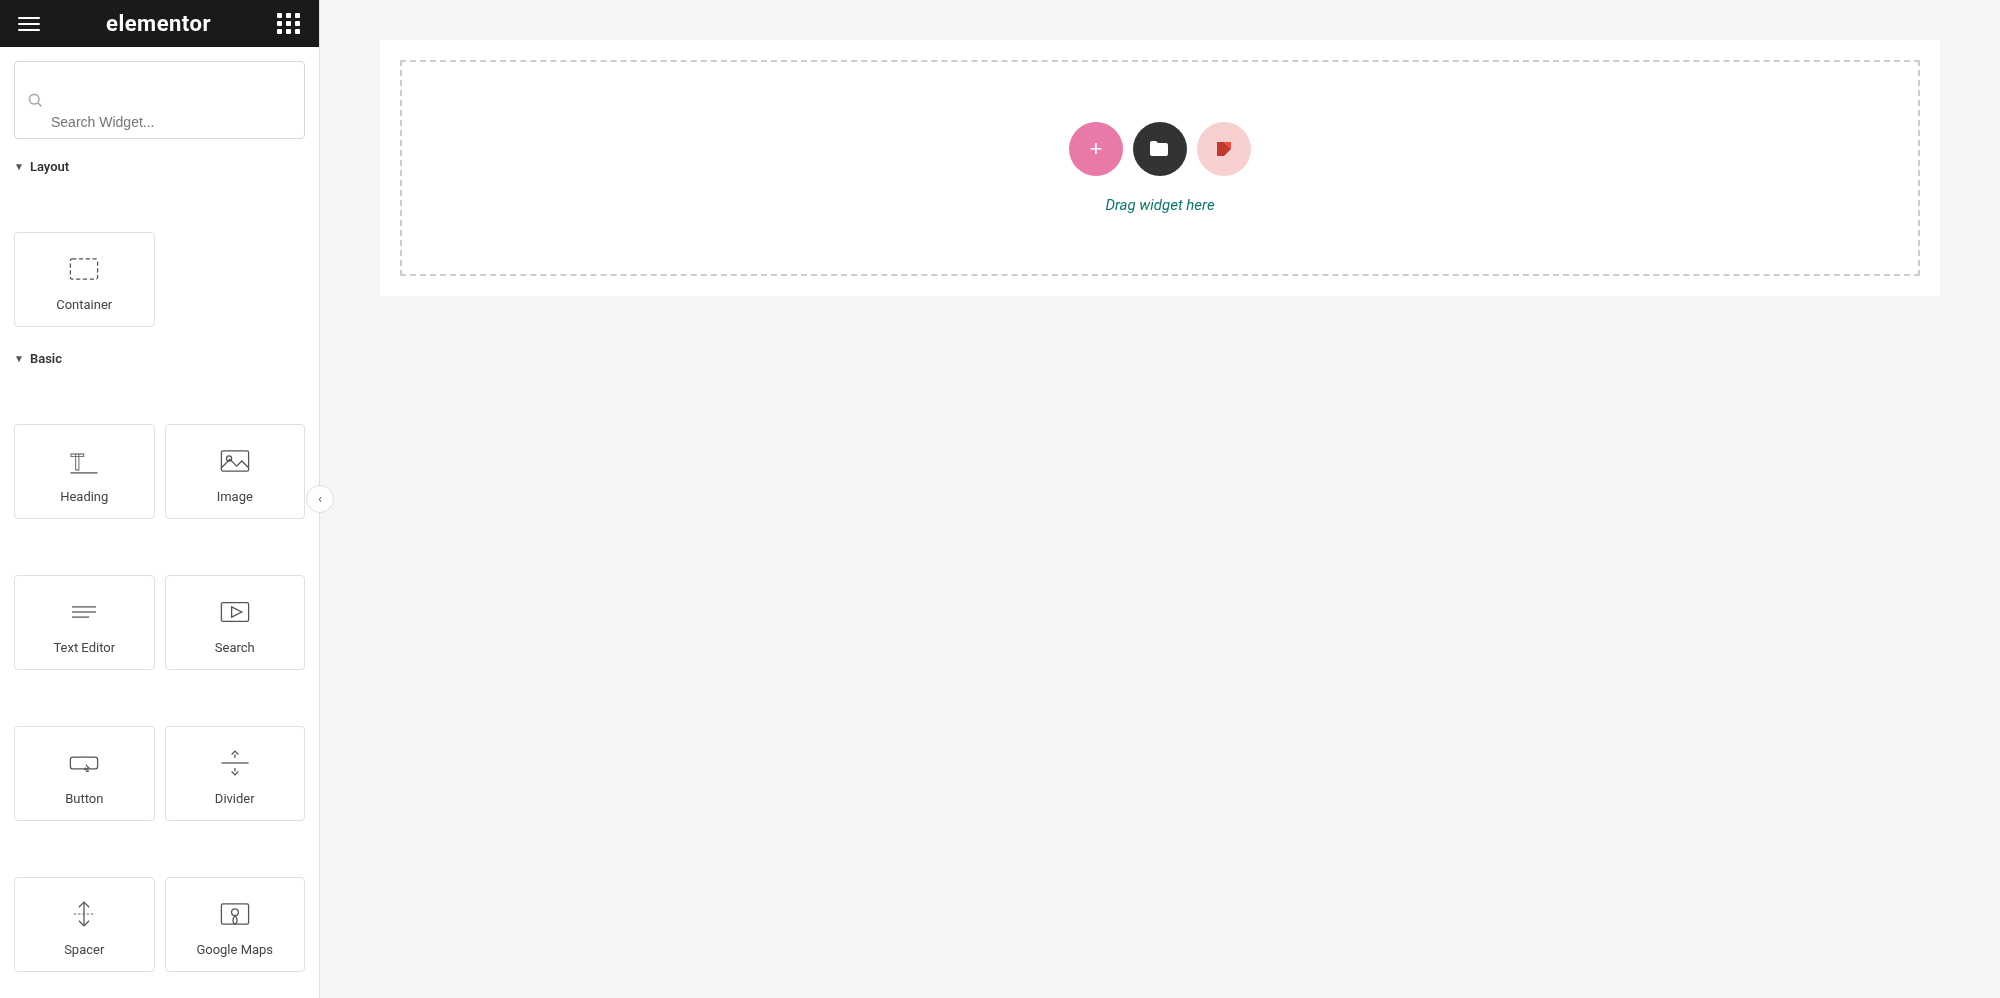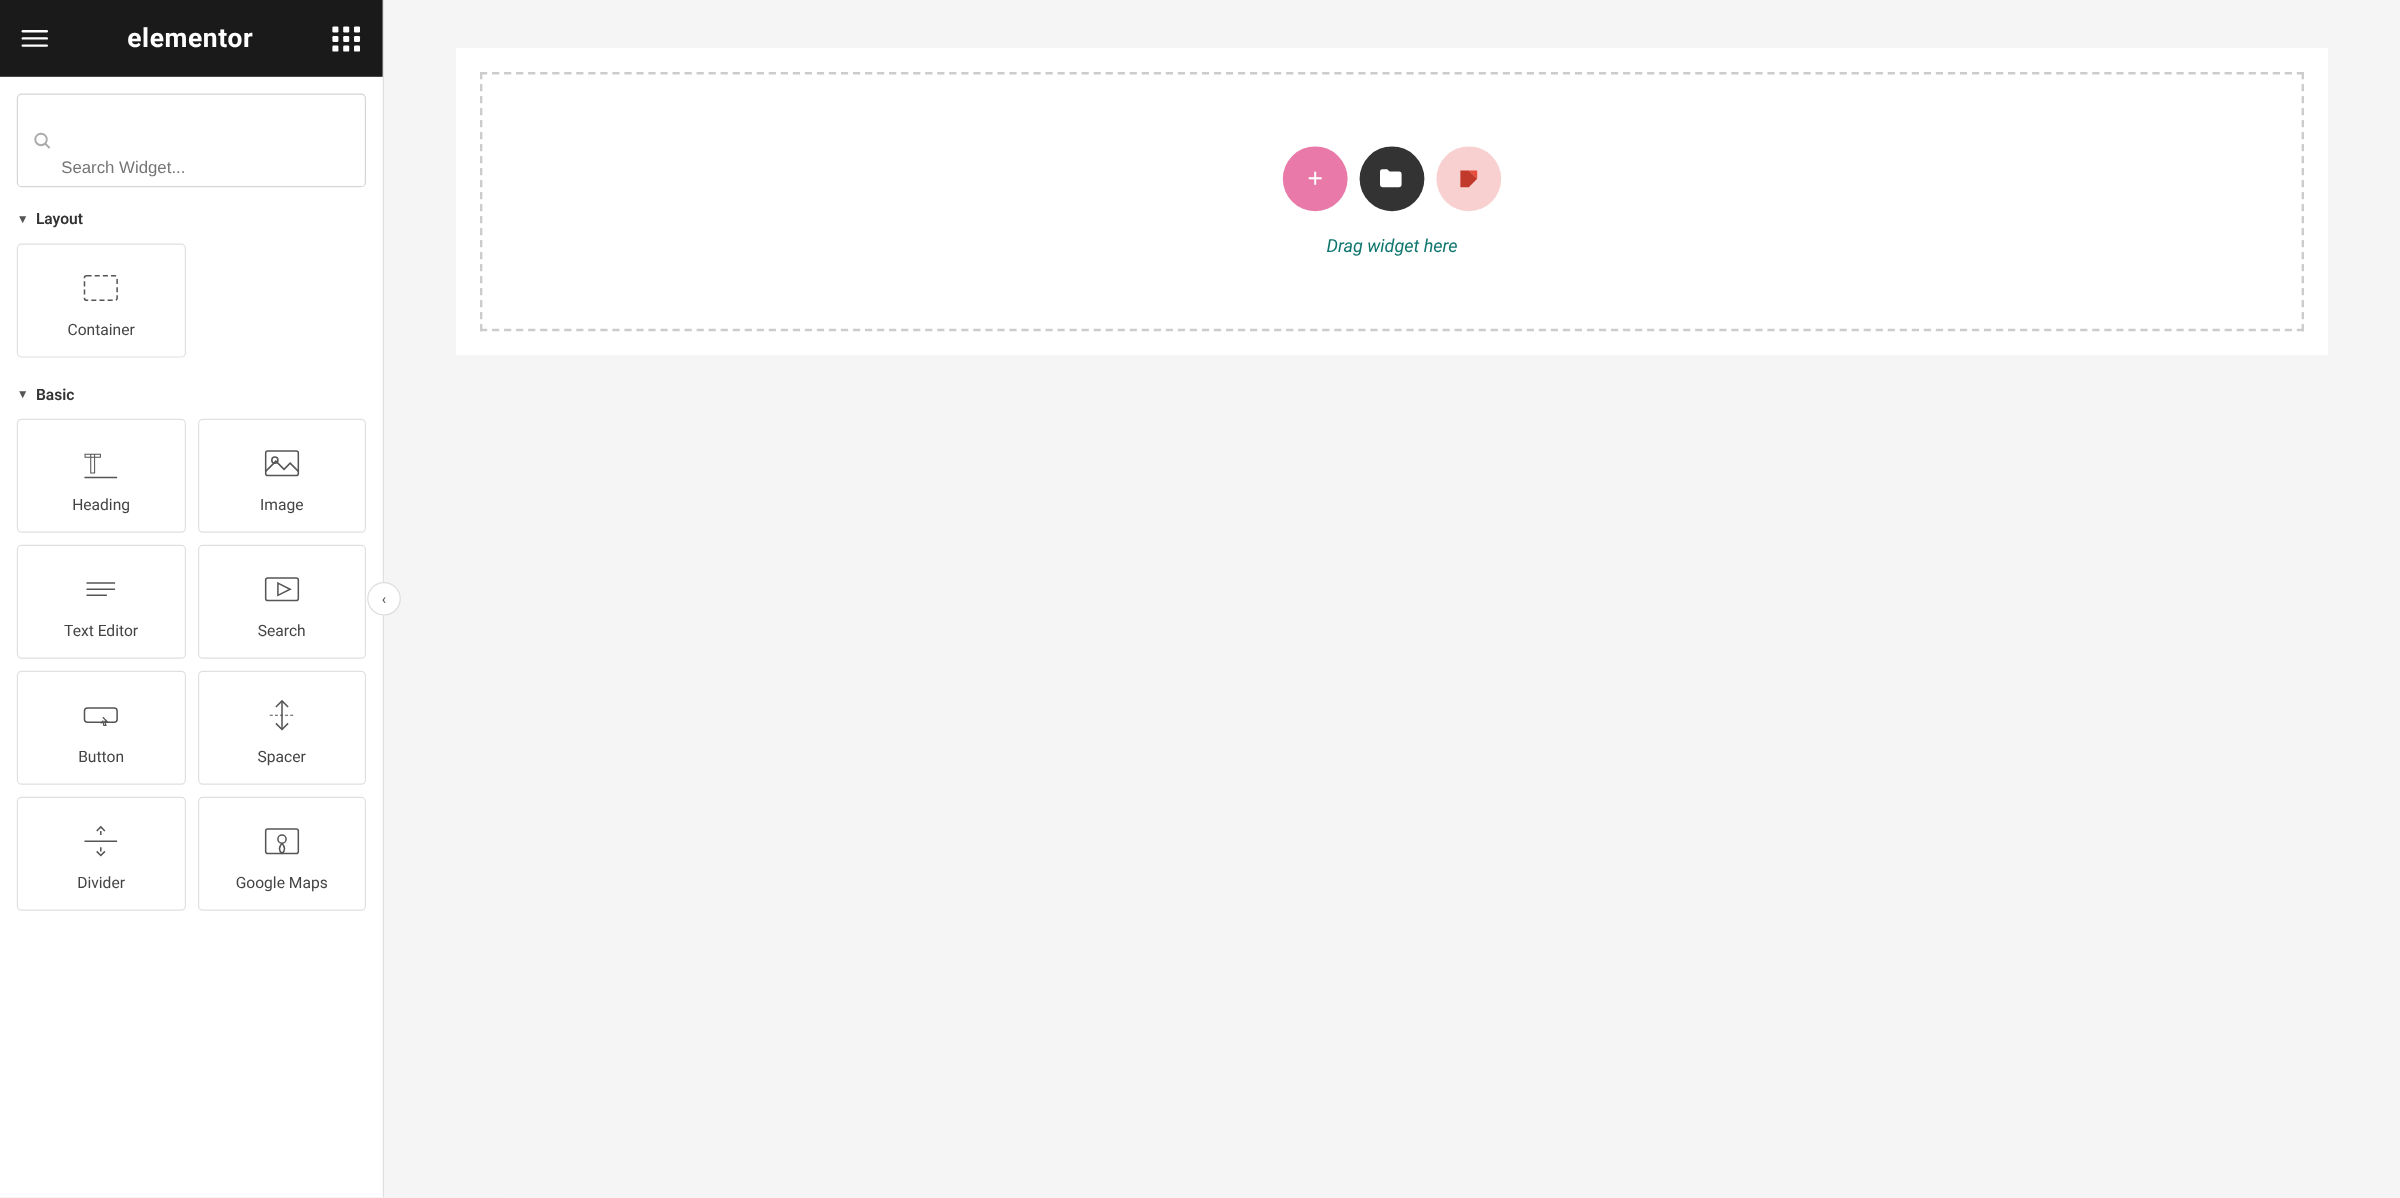--- a/index.html
+++ b/index.html
@@ -24,21 +24,21 @@
       background: #fff;
       display: flex;
       flex-direction: column;
       height: 100%;
       border-right: 1px solid #e0e0e0;
       overflow-y: auto;
     }
 
     .sidebar-header {
       background: #1a1a1a;
-      height: 64px;
+      height: 47px;
       display: flex;
       align-items: center;
       justify-content: space-between;
       padding: 0 18px;
       flex-shrink: 0;
     }
 
     .header-hamburger {
       color: #fff;
       font-size: 20px;
@@ -138,20 +138,21 @@
       border-radius: 4px;
       display: flex;
       flex-direction: column;
       align-items: center;
       justify-content: center;
       padding: 18px 10px 14px;
       cursor: grab;
       background: #fff;
       transition: border-color 0.15s;
       gap: 10px;
+      margin-top: 46px;
     }
 
     .widget-icon {
       width: 36px;
       height: 36px;
       display: flex;
       align-items: center;
       justify-content: center;
     }
 
@@ -375,40 +376,40 @@
 
             <polyline points="22,22 26,26 24,26 25,30 23,30 22,26 20,28" stroke="#555" stroke-width="1.2" fill="none"></polyline>
           </svg>
         </div>
         <span class="widget-label">Button</span>
       </div>
 
       <div class="widget-card">
         <div class="widget-icon">
           <svg viewBox="0 0 40 40">
-            <line x1="20" y1="6" x2="20" y2="34" stroke="#555" stroke-width="1.5"></line>
-            <polyline points="14,12 20,6 26,12" stroke="#555" stroke-width="1.5" fill="none"></polyline>
-            <polyline points="14,28 20,34 26,28" stroke="#555" stroke-width="1.5" fill="none"></polyline>
-            <line x1="8" y1="20" x2="32" y2="20" stroke="#555" stroke-width="1" stroke-dasharray="3,2"></line>
-          </svg>
-        </div>
-        <span class="widget-label">Spacer</span>
-      </div>
-
-      <div class="widget-card">
-        <div class="widget-icon">
-          <svg viewBox="0 0 40 40">
             <line x1="4" y1="20" x2="36" y2="20" stroke="#555" stroke-width="1.5"></line>
             <polyline points="20,10 20,14" stroke="#555" stroke-width="1.5"></polyline>
             <polyline points="16,10 20,6 24,10" stroke="#555" stroke-width="1.5" fill="none"></polyline>
             <polyline points="16,30 20,34 24,30" stroke="#555" stroke-width="1.5" fill="none"></polyline>
             <polyline points="20,26 20,30" stroke="#555" stroke-width="1.5"></polyline>
           </svg>
         </div>
         <span class="widget-label">Divider</span>
+      </div>
+
+      <div class="widget-card">
+        <div class="widget-icon">
+          <svg viewBox="0 0 40 40">
+            <line x1="20" y1="6" x2="20" y2="34" stroke="#555" stroke-width="1.5"></line>
+            <polyline points="14,12 20,6 26,12" stroke="#555" stroke-width="1.5" fill="none"></polyline>
+            <polyline points="14,28 20,34 26,28" stroke="#555" stroke-width="1.5" fill="none"></polyline>
+            <line x1="8" y1="20" x2="32" y2="20" stroke="#555" stroke-width="1" stroke-dasharray="3,2"></line>
+          </svg>
+        </div>
+        <span class="widget-label">Spacer</span>
       </div>
 
       <div class="widget-card">
         <div class="widget-icon">
           <svg viewBox="0 0 40 40">
             <rect x="4" y="8" width="32" height="24" rx="2" stroke="#555" stroke-width="1.5" fill="none"></rect>
             <circle cx="20" cy="18" r="4" stroke="#555" stroke-width="1.5" fill="none"></circle>
             <path d="M20,22 Q15,28 20,32 Q25,28 20,22" stroke="#555" stroke-width="1.5" fill="none"></path>
           </svg>
         </div>

